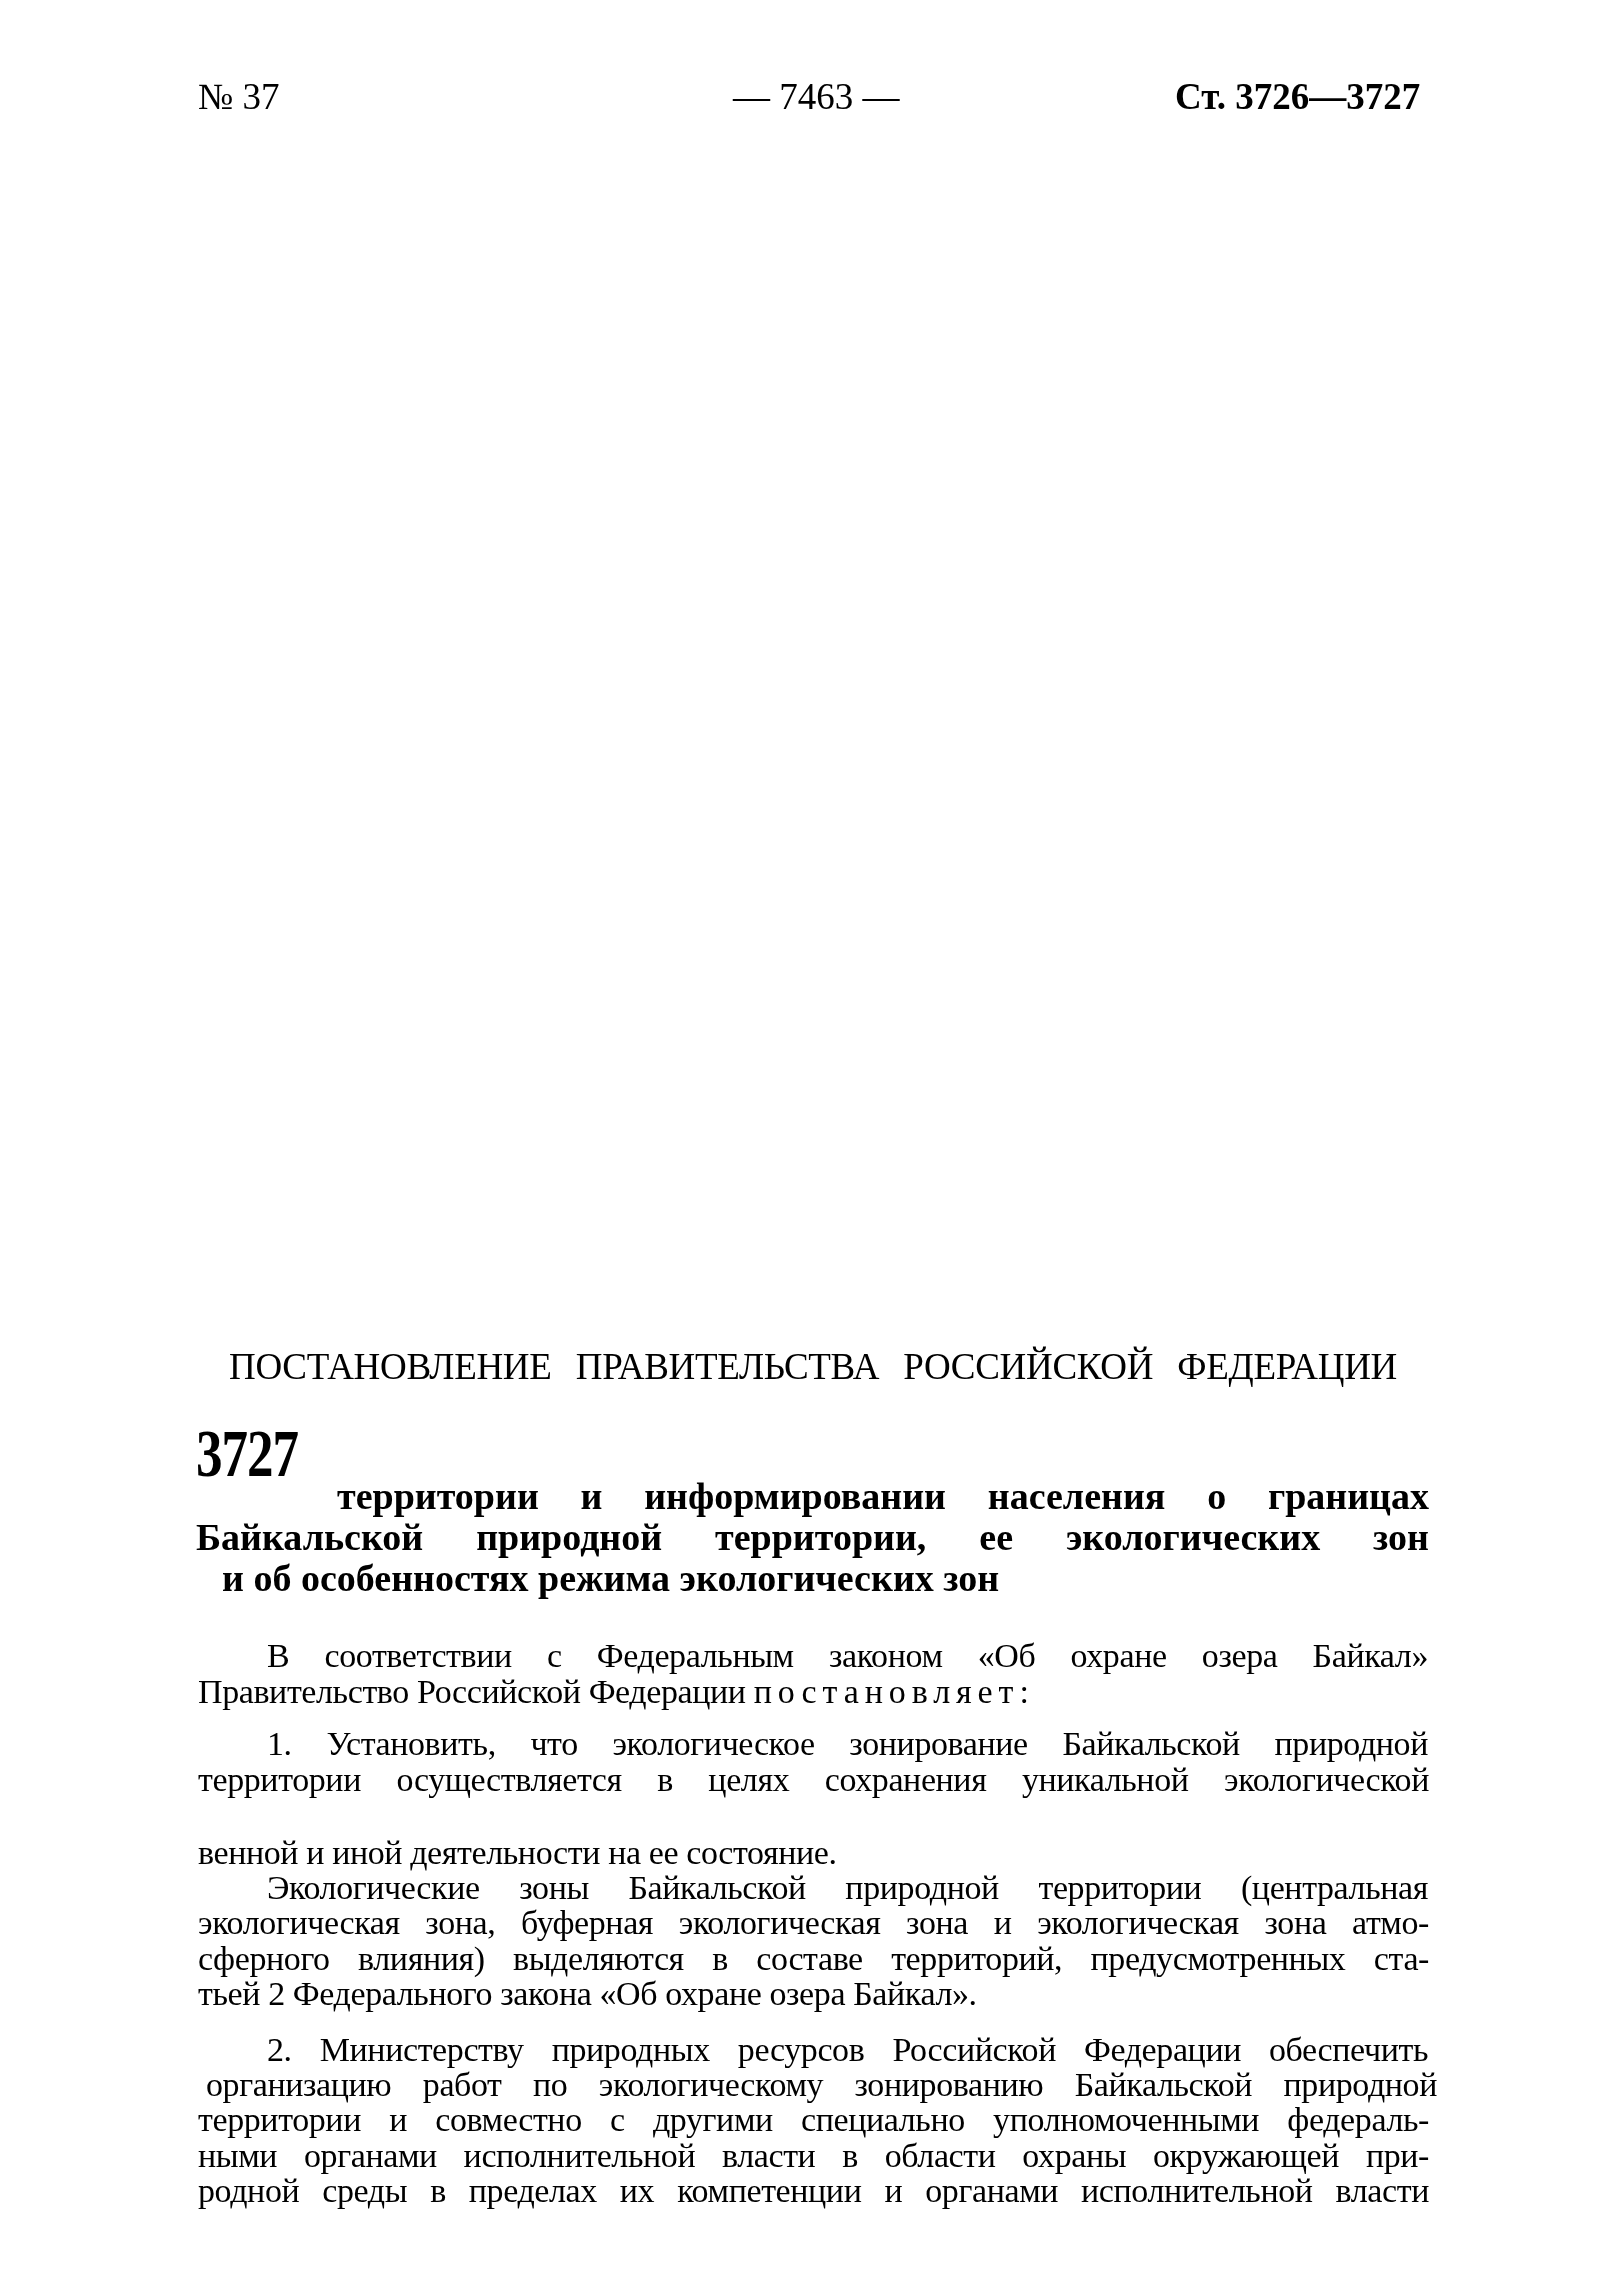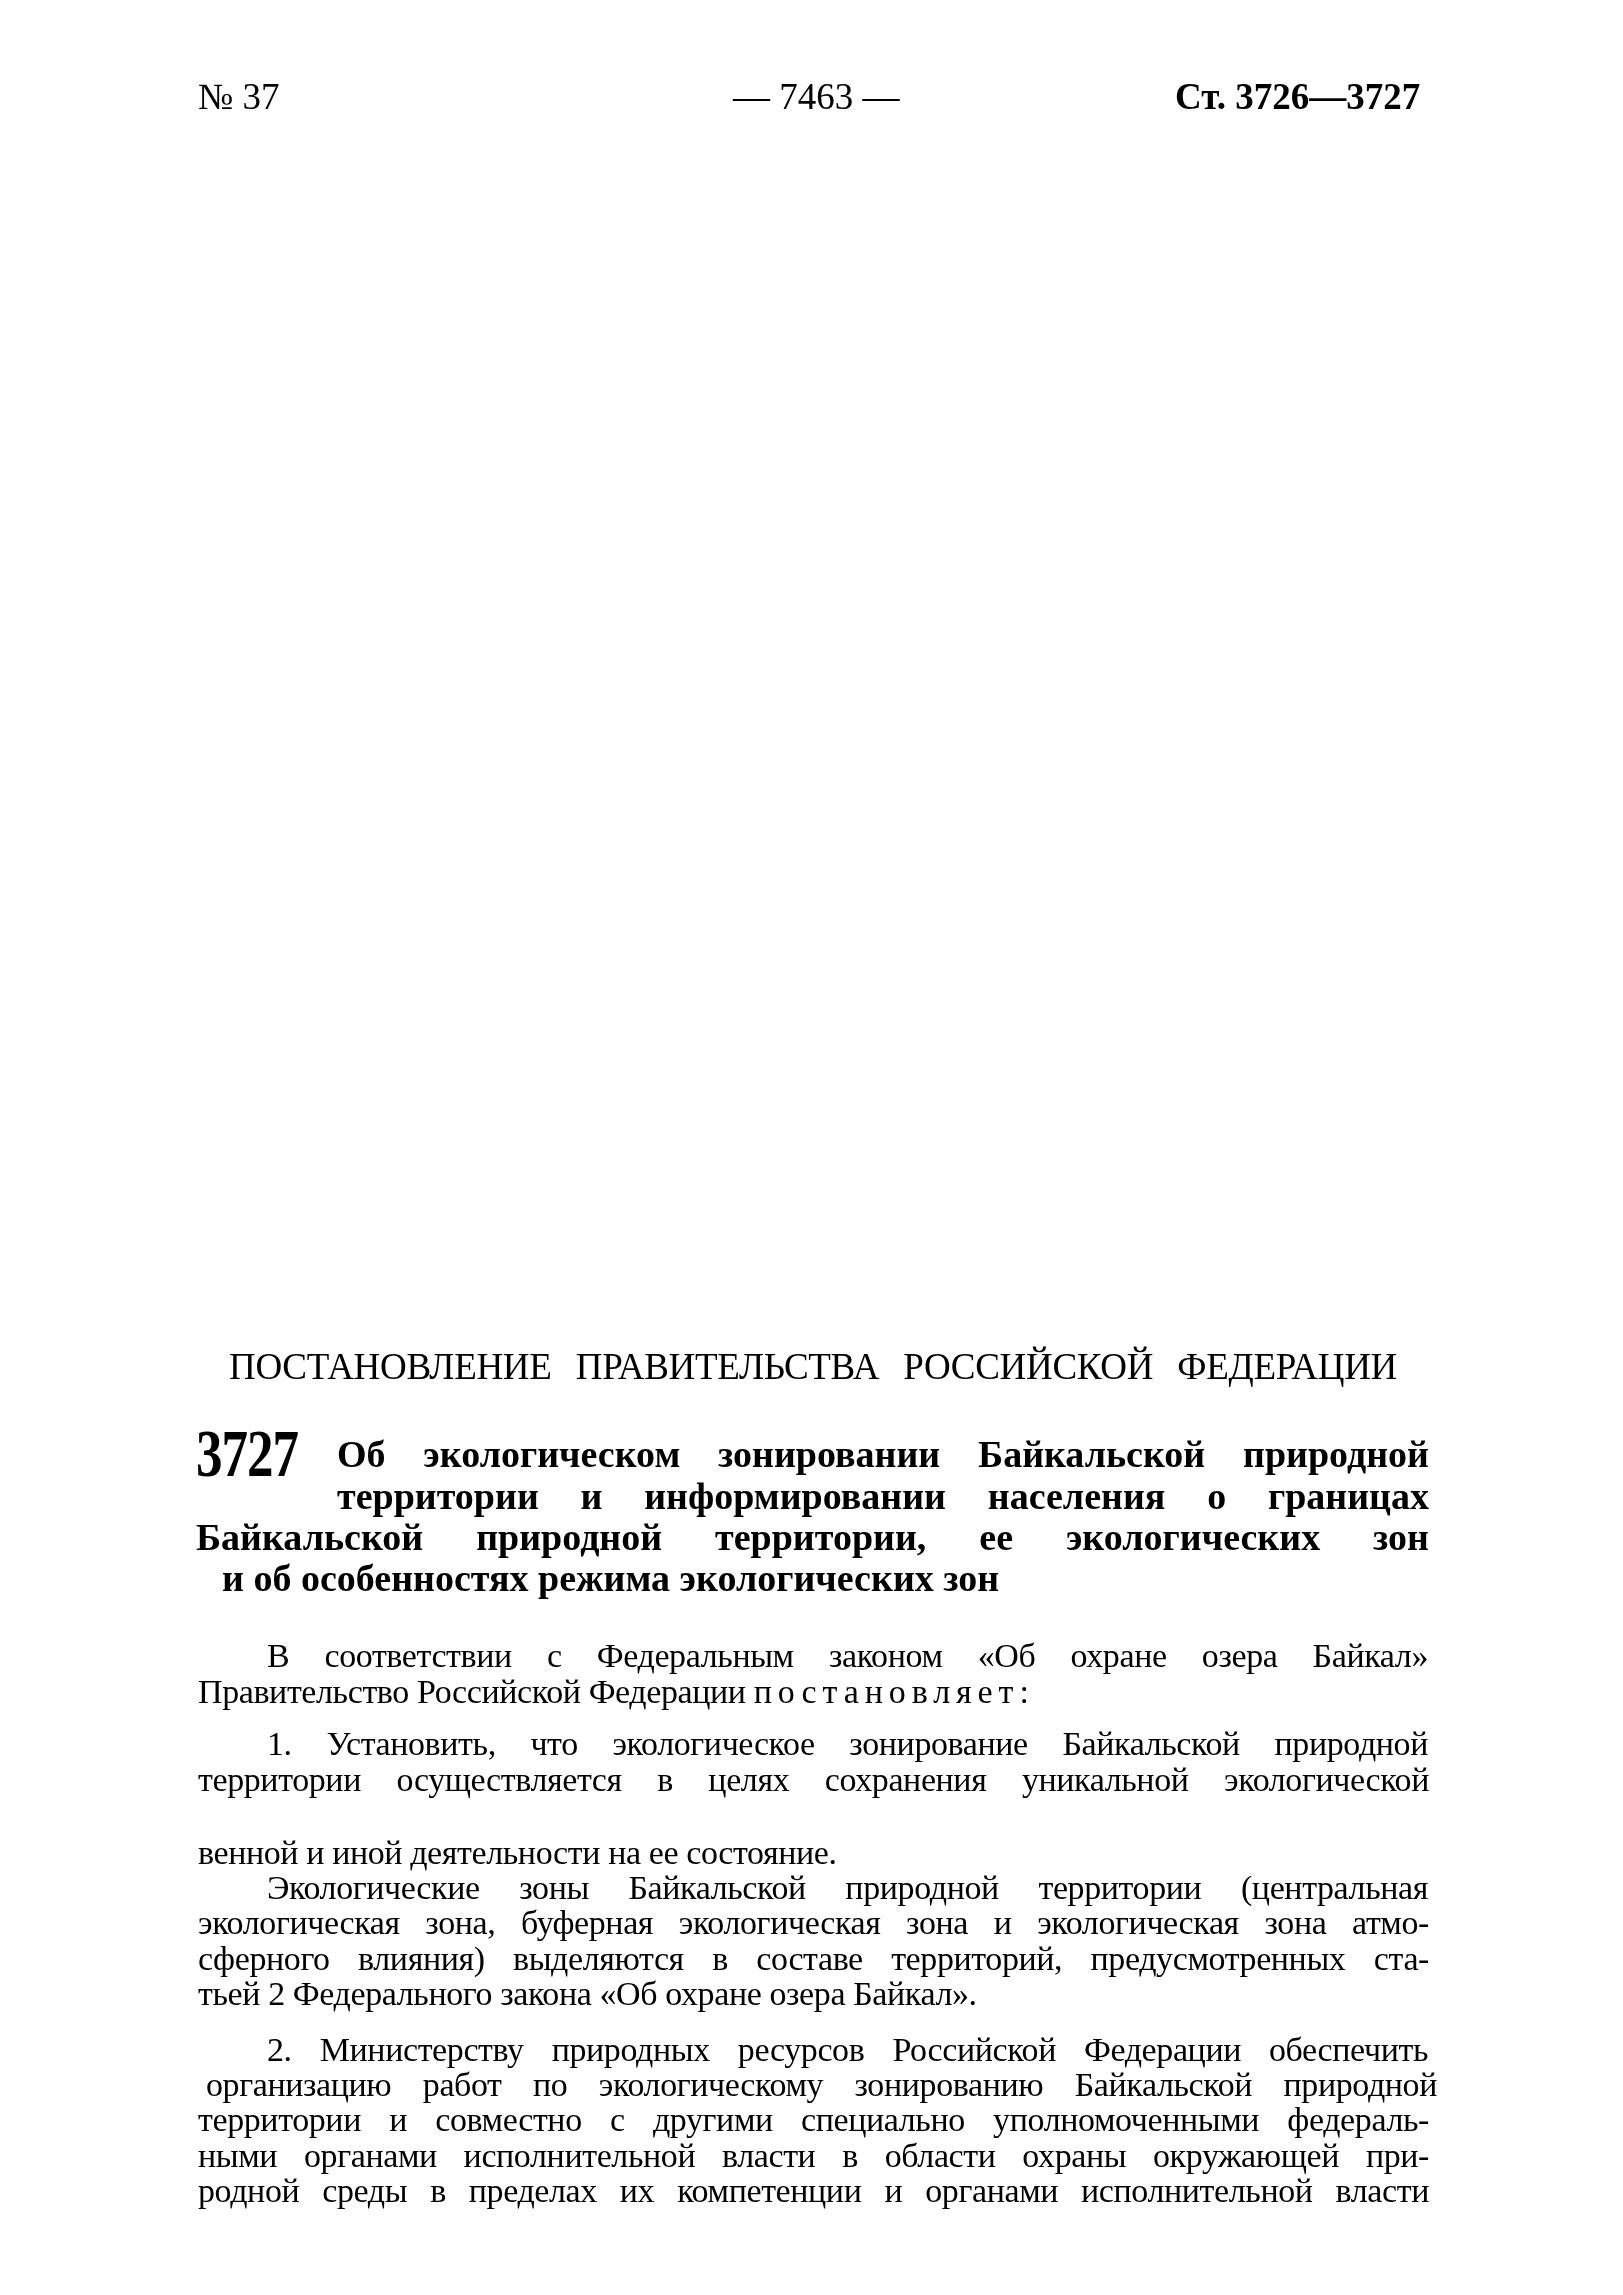--- a/index.html
+++ b/index.html
@@ -97,21 +97,20 @@
 
 <div class="page">
 
   <div class="hdr hdr-left">№ 37</div>
   <div class="hdr hdr-center">— 7463 —</div>
   <div class="hdr hdr-right">Ст. 3726—3727</div>
 
   <div class="act-type" style="white-space: nowrap;">ПОСТАНОВЛЕНИЕ ПРАВИТЕЛЬСТВА РОССИЙСКОЙ ФЕДЕРАЦИИ</div>
 
   <div class="act-number">3727</div>
-  <div class="title-line tl-0" style="white-space: nowrap;">Об экологическом зонировании Байкальской природной</div>
   <div class="title-line tl-1" style="white-space: nowrap;">территории и информировании населения о границах</div>
   <div class="title-line tl-2" style="white-space: nowrap;">Байкальской природной территории, ее экологических зон</div>
   <div class="title-line tl-3">и об особенностях режима экологических зон</div>
 
   <div class="line indent" style="top: 1638px; white-space: nowrap;">В соответствии с Федеральным законом «Об охране озера Байкал»</div>
   <div class="line last" style="top: 1674px;">
     <span>Правительство Российской Федерации </span><span class="spaced">постановляет</span><span>:</span>
   </div>
 
   <div class="line indent" style="top: 1726px; white-space: nowrap;">1. Установить, что экологическое зонирование Байкальской природной</div>

